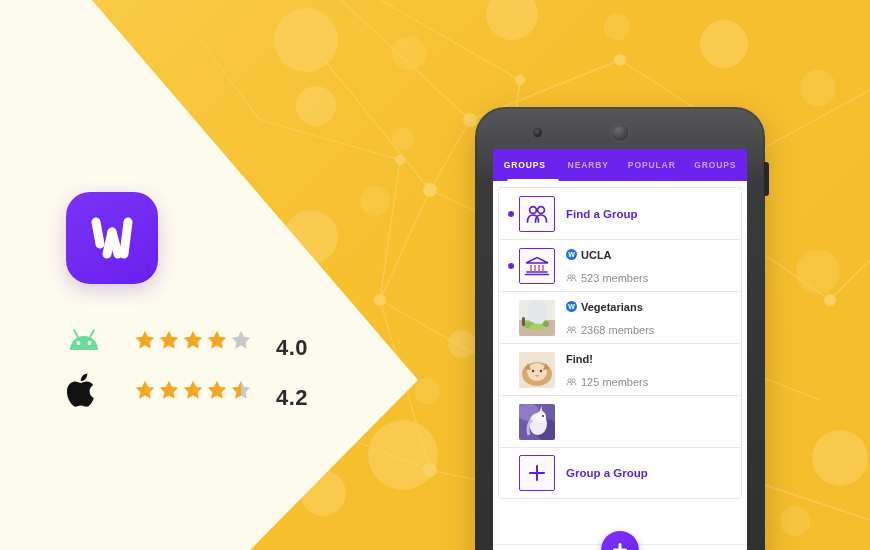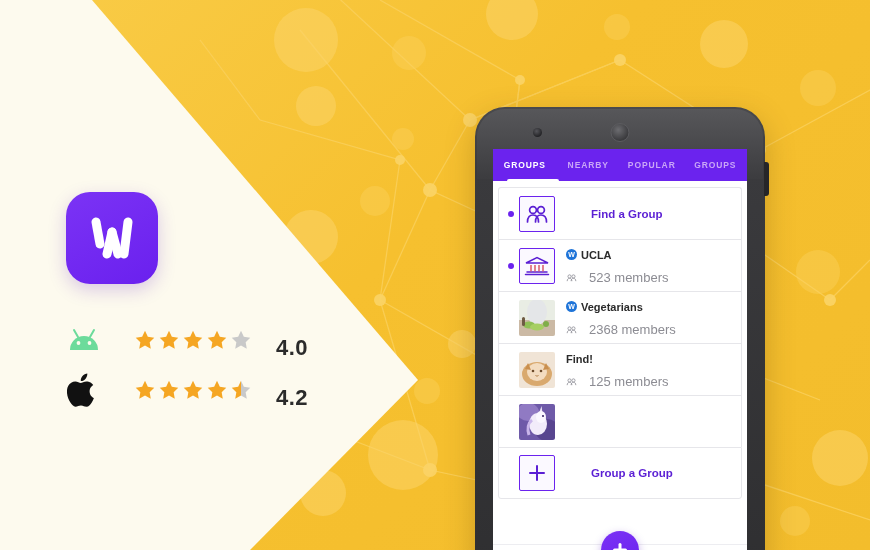--- a/index.html
+++ b/index.html
@@ -128,28 +128,28 @@
   }
   .thumb.outlined{
     border:1.6px solid #6B23EE;background:#FBF9FF;box-sizing:border-box;
     display:flex;align-items:center;justify-content:center;
   }
   .item-text{margin-left:11px;min-width:0;}
   .item-title{
     font-size:11px;font-weight:bold;color:#2b2b2b;display:flex;
     align-items:center;gap:4px;line-height:14px;
   }
-  .item-title.purple{color:#5B1FD4;font-size:11.5px;margin-left:25px;}
+  .item-title.purple{color:#5B1FD4;font-size:11.5px;}
   .verified{
     width:11px;height:11px;border-radius:50%;background:#1F74D8;
     display:inline-flex;align-items:center;justify-content:center;
     color:#fff;font-size:7px;font-weight:bold;line-height:1;flex:0 0 11px;
   }
   .item-sub{
-    font-size:13px;color:#8C8C93;display:flex;align-items:center;gap:12px;
+    font-size:11px;color:#8C8C93;display:flex;align-items:center;gap:4px;
     margin-top:10px;line-height:12px;
   }
 
   
   .bottomnav{
     position:absolute;left:0;bottom:0;width:100%;height:32px;
     background:#ffffff;border-top:1px solid #EDEDF1;
     display:flex;align-items:center;justify-content:space-around;
   }
   .navitem{width:34px;display:flex;justify-content:center;align-items:center;}

